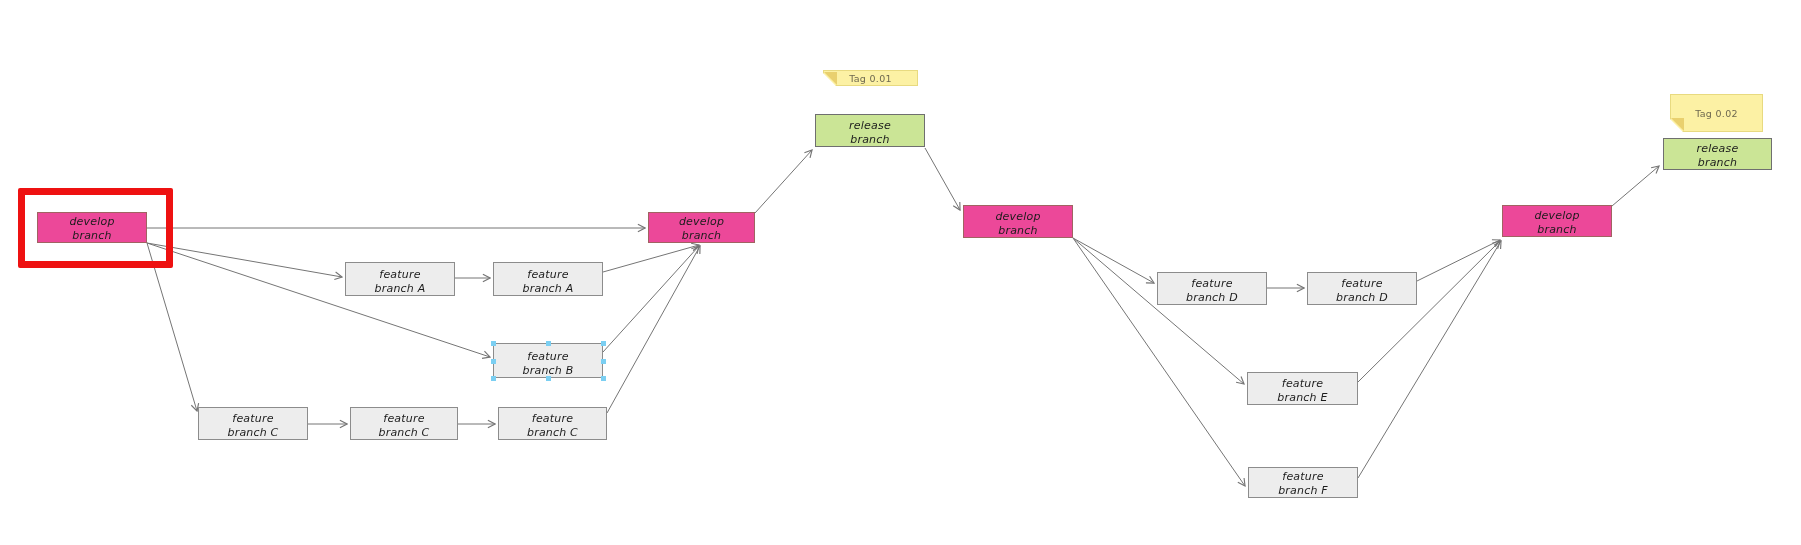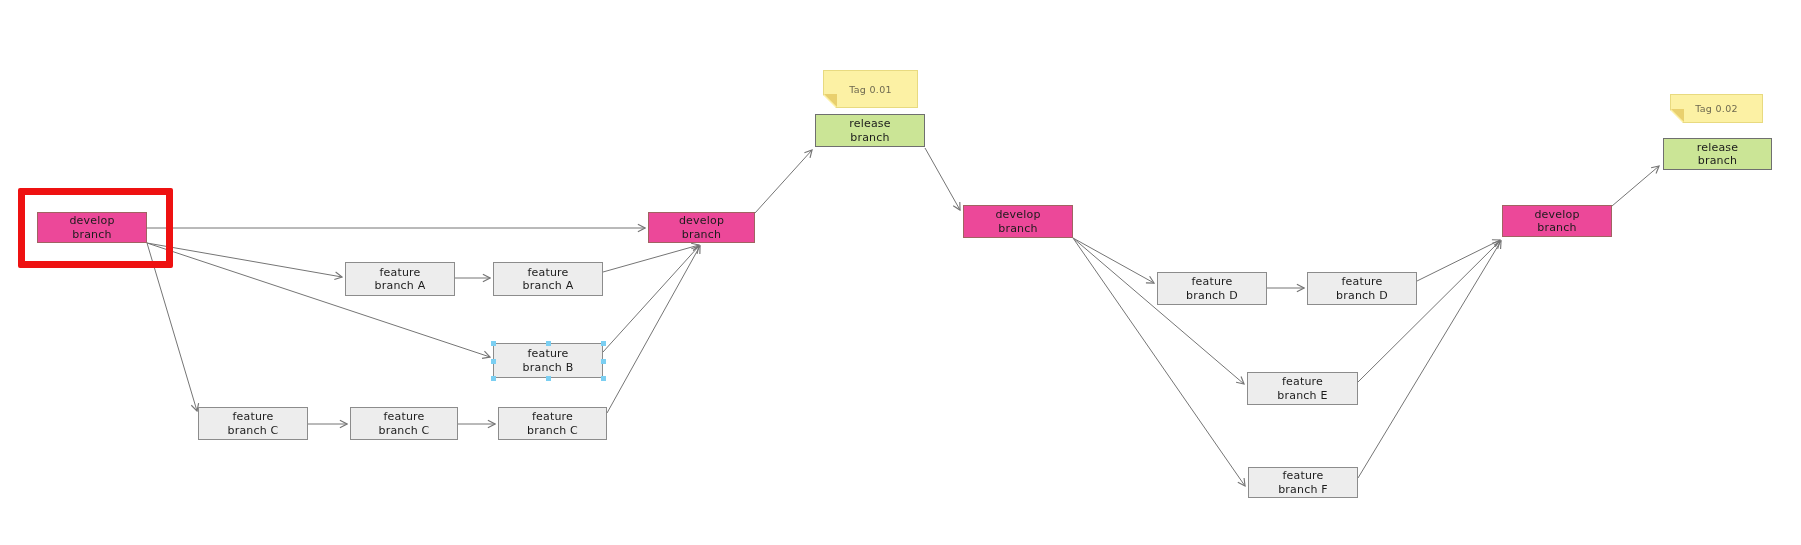--- a/index.html
+++ b/index.html
@@ -2,23 +2,24 @@
 <html><head>
 <meta charset="utf-8">
 <style>
   html,body{margin:0;padding:0;background:#ffffff;}
   #canvas{
     position:relative;width:1801px;height:545px;background:#ffffff;
     overflow:hidden;font-family:"DejaVu Sans","Liberation Sans",sans-serif;
   }
   #edge-layer{position:absolute;left:0;top:0;width:1801px;height:545px;}
   .node{
-    position:absolute;box-sizing:border-box;display:flex;align-items:center;justify-content:center;
+    position:absolute;box-sizing:border-box;display:flex;align-items:flex-end;justify-content:center;
     text-align:center;font-size:11px;line-height:13.5px;color:#1c1c1c;white-space:pre-line;
     letter-spacing:.2px;
+    font-style:italic;
   }
   .node.develop{background:#ec4899;border:1px solid #A06361;}
   .node.feature{background:#EDEDED;border:1px solid #8C8C8C;}
   .node.release{background:#CBE596;border:1px solid #6F6F6F;}
   .note{
     position:absolute;box-sizing:border-box;display:flex;align-items:center;justify-content:center;
     background:#FCF1A4;border:1px solid #E8DA80;font-size:9.5px;color:#6E6950;letter-spacing:.3px;
     clip-path:polygon(0 0,100% 0,100% 100%,13px 100%,0 calc(100% - 13px));
     filter:drop-shadow(2px 2.5px 2px rgba(120,120,120,.45));
   }
@@ -85,22 +86,22 @@
     <div class="node feature" style="left: 1307px; top: 272px; width: 110px; height: 33px;"><span>feature
 branch D</span></div>
     <div class="node feature" style="left: 1247px; top: 372px; width: 111px; height: 33px;"><span>feature
 branch E</span></div>
     <div class="node feature" style="left: 1248px; top: 467px; width: 110px; height: 31px;"><span>feature
 branch F</span></div>
     <div class="node develop" style="left: 1502px; top: 205px; width: 110px; height: 32px;"><span>develop
 branch</span></div>
     <div class="node release" style="left: 1663px; top: 138px; width: 109px; height: 32px;"><span>release
 branch</span></div>
-    <div class="note" style="left: 823px; top: 70px; width: 95px; height: 38px;">
+    <div class="note" style="left: 823px; top: 70px; width: 95px; height: 16px;">
       <div class="fold"></div>
       <span>Tag 0.01</span>
     </div>
-    <div class="note" style="left: 1670px; top: 94px; width: 93px; height: 29px;">
+    <div class="note" style="left: 1670px; top: 94px; width: 93px; height: 38px;">
       <div class="fold"></div>
       <span>Tag 0.02</span>
     </div>
     <div class="annotation" style="left: 18px; top: 188px; width: 155px; height: 80px;"></div>
   </div>
 
 </body></html>

